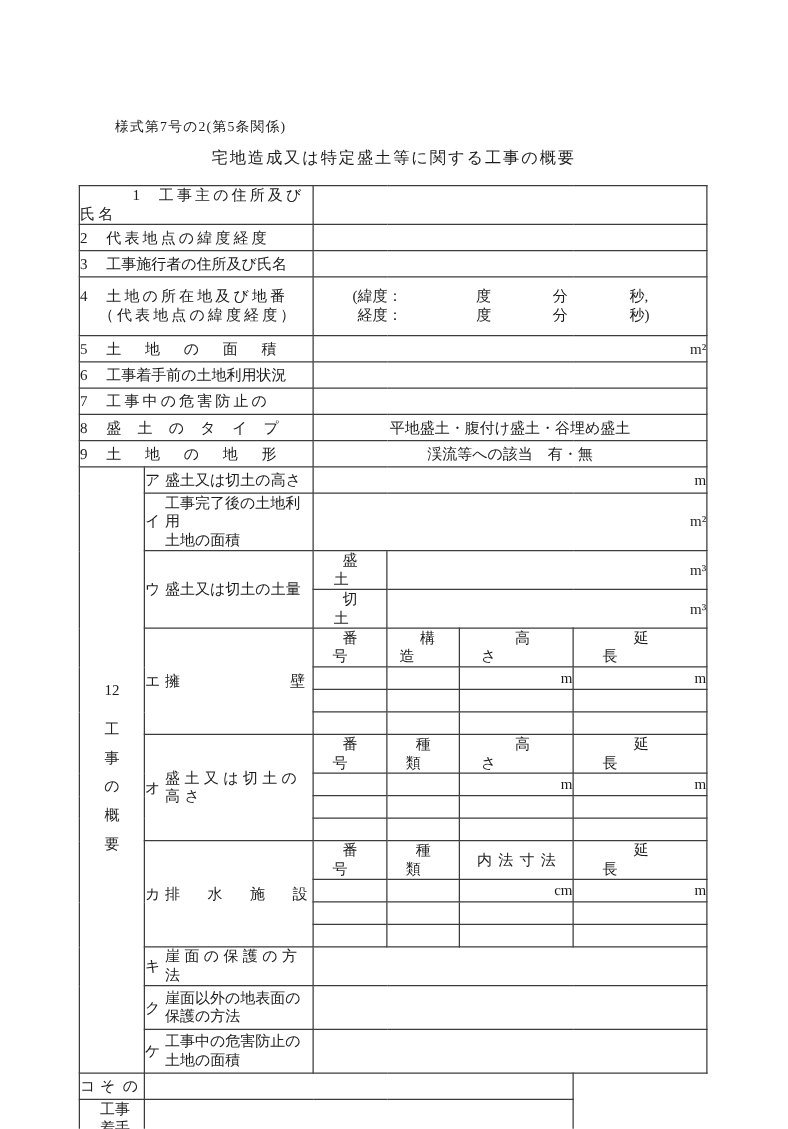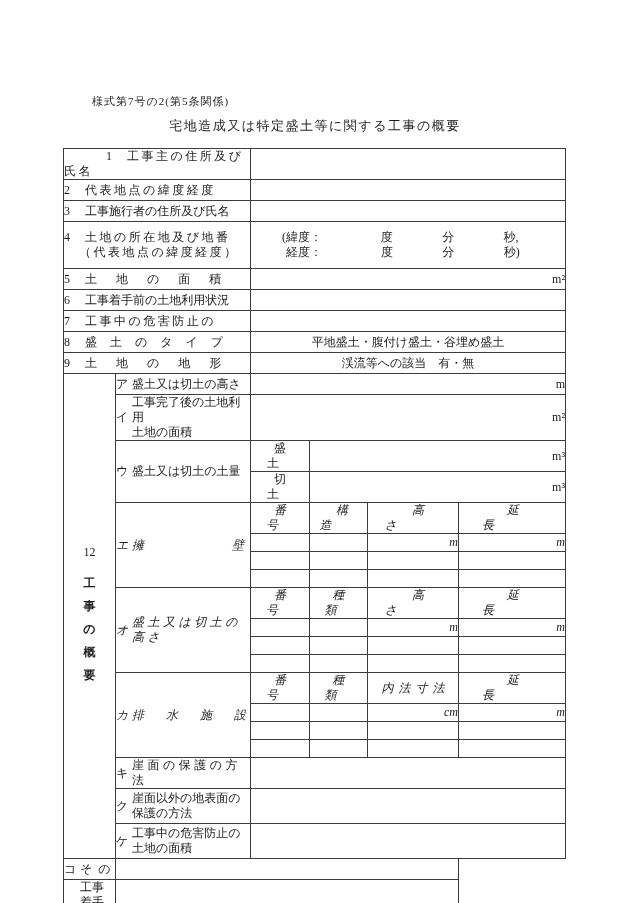--- a/index.html
+++ b/index.html
@@ -17,21 +17,21 @@
     width:502px;border-collapse:collapse;table-layout:fixed;
   }
   table.form td{
     border:1px solid #3c3c3c;padding:0;vertical-align:middle;
     font-size:12px;line-height:15px;overflow:hidden;box-sizing:border-box;
   }
   tr.rh21 td{height:21px;}
   tr.rh47 td{height:47px;}
   tr.rh35 td{height:35px;}
   tr.rh20 td{height:20px;}
-  tr.rh18 td{height:18px;font-style:italic;}
+  tr.rh18 td{height:18px;}
   tr.rh26 td{height:26px;}
   tr.no-b td{border-bottom:none;}
 
   td.lbl{padding:1px 3px 1px 7px;}
   .rnum{display:inline-block;width:21px;}
   .sp-xs{letter-spacing:2.5px;}
   .sp-s{letter-spacing:3.5px;}
   .sp-m{letter-spacing:13px;}
   .sp-l{letter-spacing:19px;}
   .sp-yoheki{letter-spacing:88px;white-space:nowrap;}
@@ -44,21 +44,21 @@
 
   
   .coord{display:flex;padding-left:31px;}
   .coord .cl{width:103px;}
   .coord .cu{width:64px;}
   .coord2{padding-left:35px;}
 
   
   td.vcell{vertical-align:middle;text-align:center;}
   .v10num{text-align:center;margin-bottom:12px;letter-spacing:0;}
-  .vlabel{width:16px;margin:0 auto;word-break:break-all;line-height:23px;text-align:center;font-weight:bold;}
+  .vlabel{width:16px;margin:0 auto;word-break:break-all;line-height:23px;text-align:center;}
 
   
   td.sub{padding:1px 2px 1px 6px;}
   .subwrap{display:flex;align-items:center;}
   .kana{width:16px;flex:0 0 16px;}
   .stxt{flex:1;}
 
   
   td.mh{text-align:center;}
   .ls-bango{letter-spacing:16px;text-indent:16px;display:block;}

